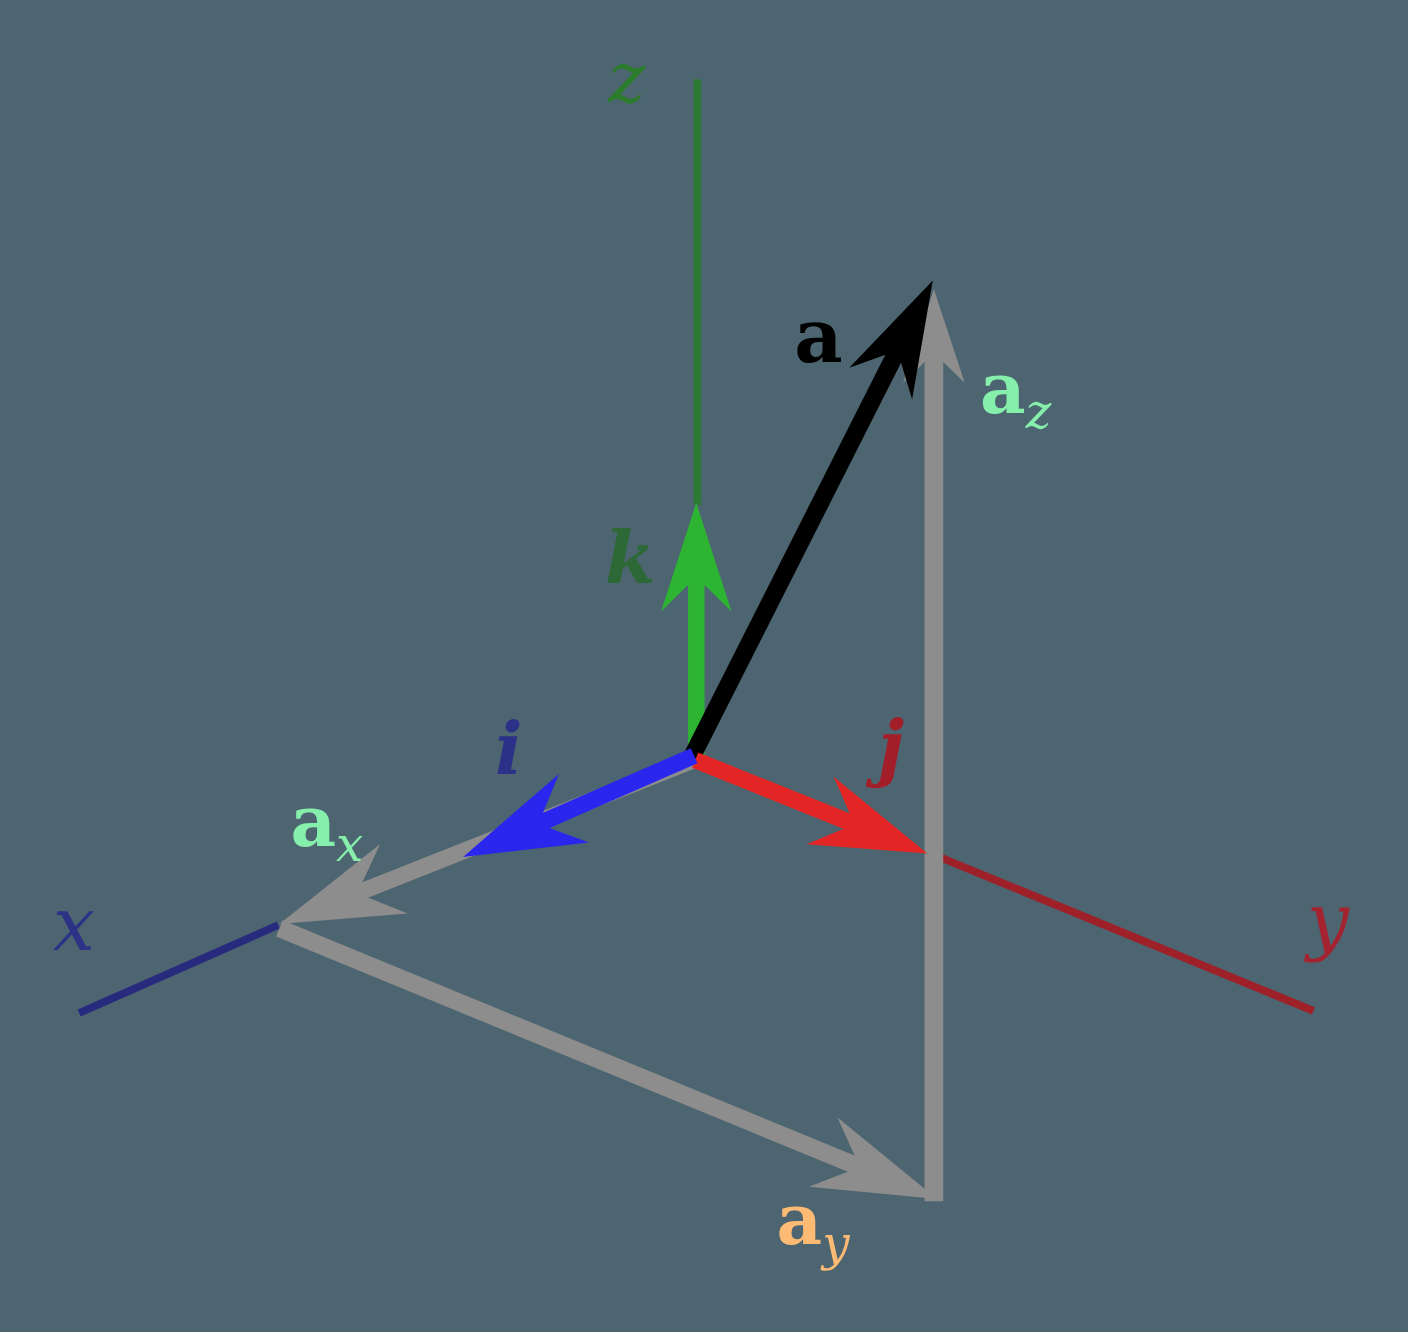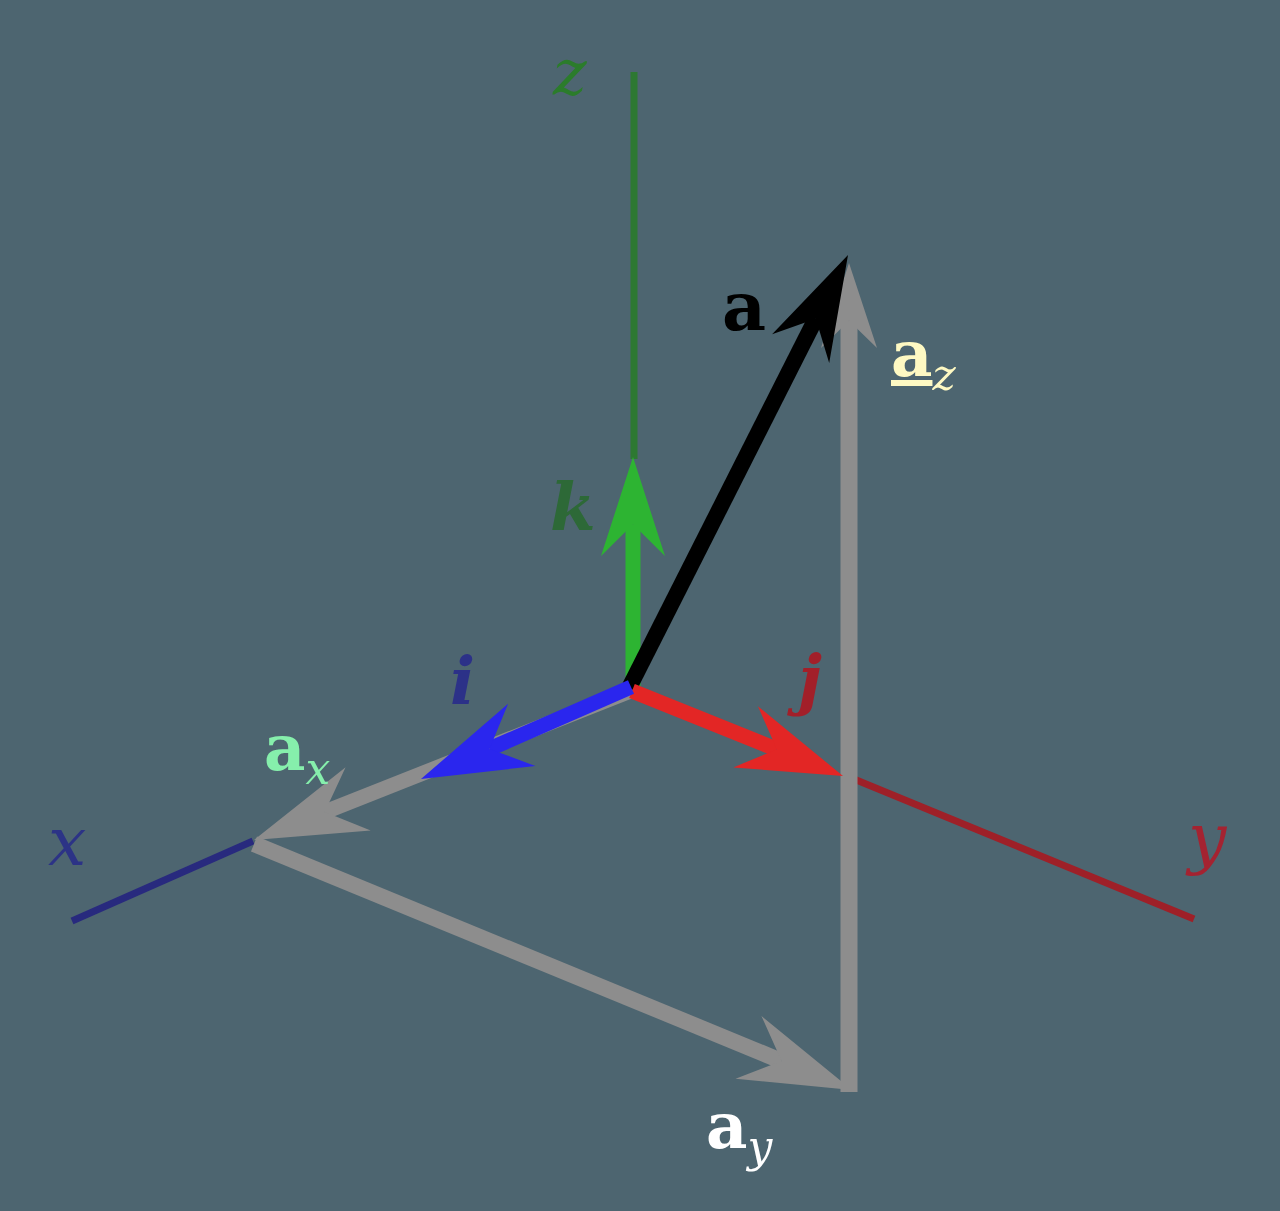--- a/index.html
+++ b/index.html
@@ -78,21 +78,21 @@
   <div class="lbl bolditalic fs66" style="left: 798px; top: 646px; color: rgb(162, 31, 41);">j</div>
 
   <div class="lbl bolditalic fs66" style="left: 550px; top: 474px; color: rgb(45, 105, 55);">k</div>
 
   <div class="lbl bold fs68" style="left: 722px; top: 272px; color: rgb(0, 0, 0);">a</div>
 
   <div class="lbl bold fs64" style="left: 264px; top: 716px; color: #86efac;">
     <span>a</span><span class="sub">x</span>
   </div>
 
-  <div class="lbl bold fs64" style="left: 706px; top: 1078px; color: #ffffff; margin-top: 16px;">
+  <div class="lbl bold fs64" style="left: 706px; top: 1078px; color: #fdba74;">
     <span>a</span><span class="sub">y</span>
   </div>
 
-  <div class="lbl bold fs64" style="left: 891px; top: 322px; color: #fef9c3; text-decoration: underline;">
+  <div class="lbl bold fs64" style="left: 891px; top: 322px; color: #86efac;">
     <span>a</span><span class="sub">z</span>
   </div>
 
 </div>
 
 </body></html>

